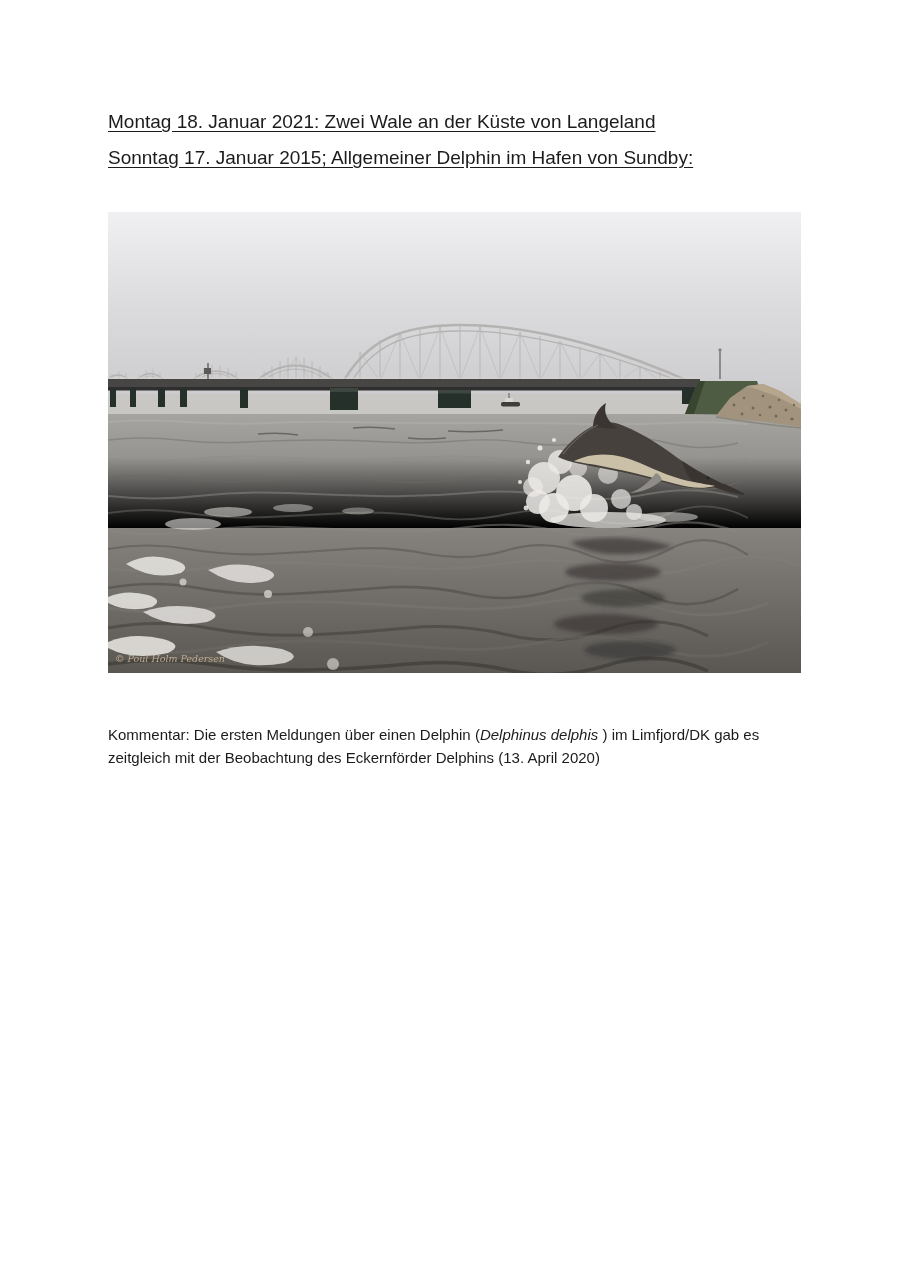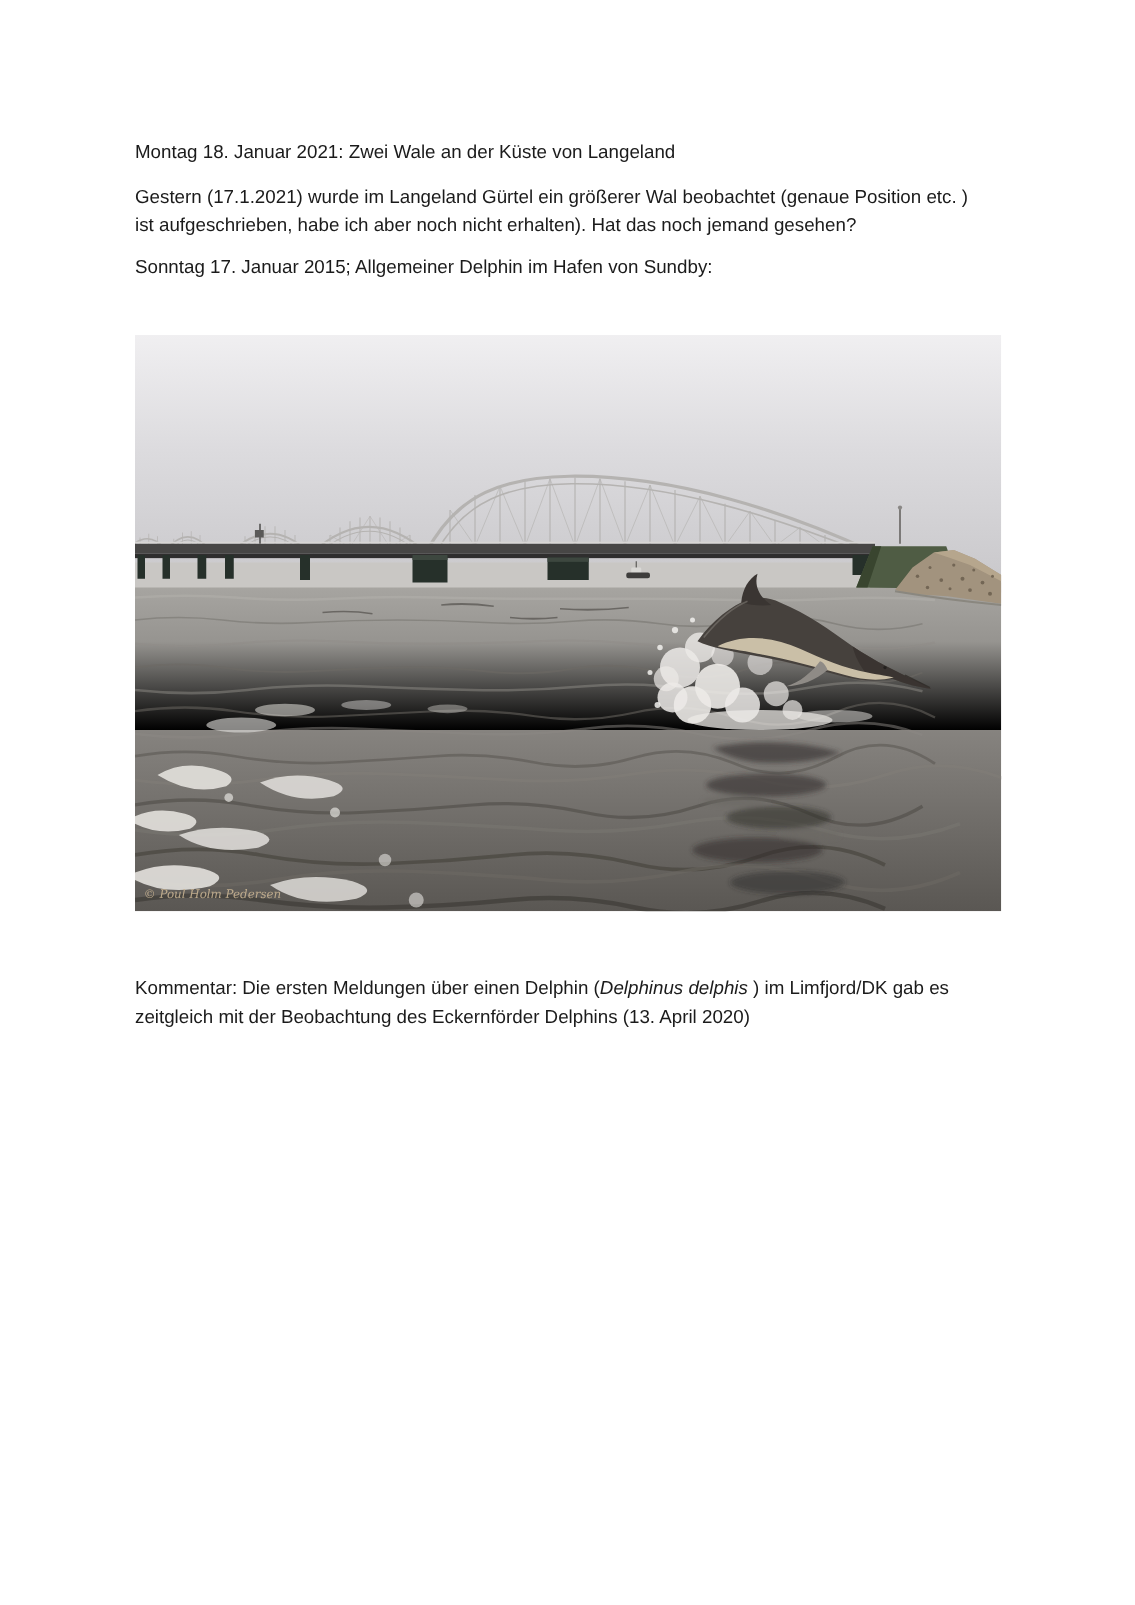--- a/index.html
+++ b/index.html
@@ -7,22 +7,22 @@
     width:908px;min-height:1284px;background:#ffffff;
     font-family:"Liberation Sans","DejaVu Sans",sans-serif;
     color:#1b1b1b;
   }
   .content{
     padding:110px 107px 40px 108px;
     width:693px;
     font-size:15px;line-height:23px;
   }
   .doc-heading{
-    font-size:15px;line-height:23px;font-weight:normal;
-    text-underline-offset:3px;
+    font-size:19px;line-height:23px;font-weight:normal;
+    text-decoration:underline;text-underline-offset:3px;
     margin:0 0 13px 0;white-space:pre-line;
   }
   p{margin:0;white-space:pre-line;}
   .p-facebook{margin-bottom:10px;}
   .p-sighting{margin-bottom:10px;}
   .p-size{margin-bottom:148px;}
   .h2{margin-bottom:43px;}
   .photo-wrap{width:838px;height:461px;margin:0 0 50px 0;}
   .photo-wrap svg{display:block;}
   .p-caption{margin-bottom:12px;}
@@ -30,22 +30,20 @@
   .species-italic{font-style:italic;}
 </style>
 </head>
 <body>
 
 <div class="content">
 
   <h1 class="doc-heading">Montag 18. Januar 2021: Zwei Wale an der Küste von Langeland</h1>
 
 
-  <p class="p-sighting">Gestern (17.1.2021) wurde im Langeland Gürtel ein größerer Wal beobachtet (genaue Position etc. )
-ist aufgeschrieben, habe ich aber noch nicht erhalten). Hat das noch jemand gesehen?</p>
 
 
   <h1 class="doc-heading h2">Sonntag 17. Januar 2015; Allgemeiner Delphin im Hafen von Sundby:</h1>
 
   <div class="photo-wrap">
     <svg viewBox="0 0 693 461" width="693" height="461" xmlns="http://www.w3.org/2000/svg">
       <defs>
         <linearGradient id="skyG" x1="0" y1="0" x2="0" y2="1">
           <stop offset="0" stop-color="#f0eff1"></stop>
           <stop offset="0.45" stop-color="#dcdbde"></stop>

